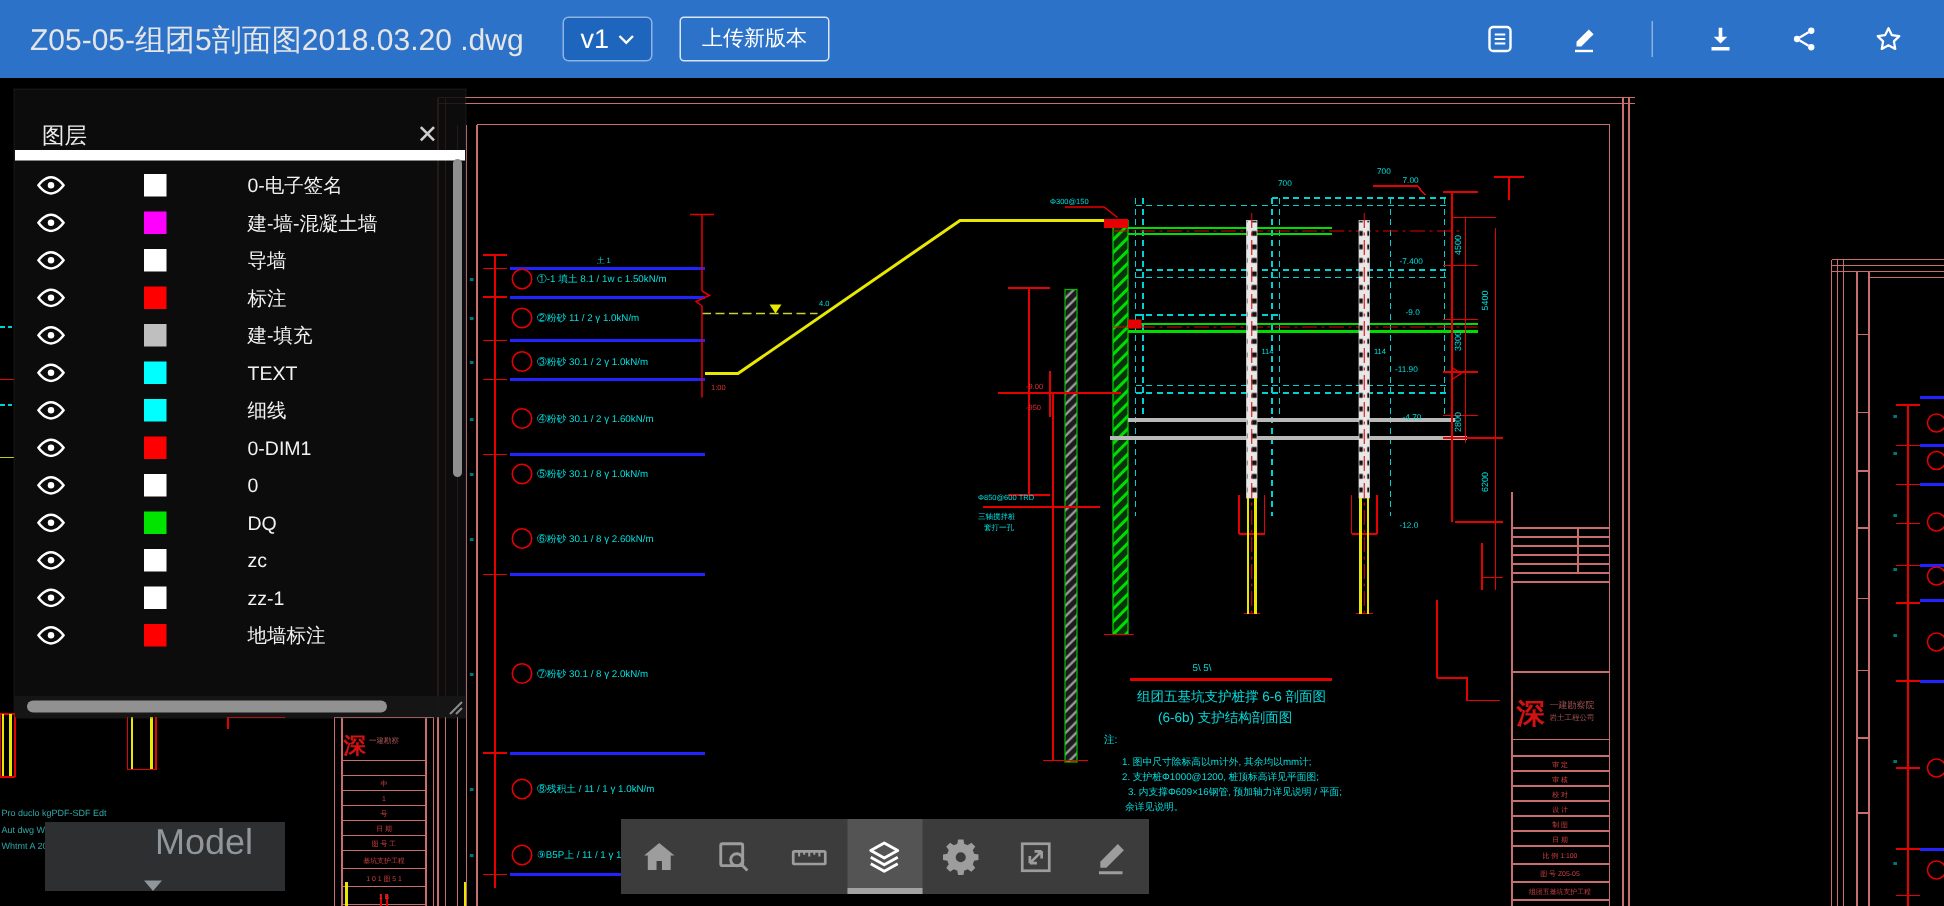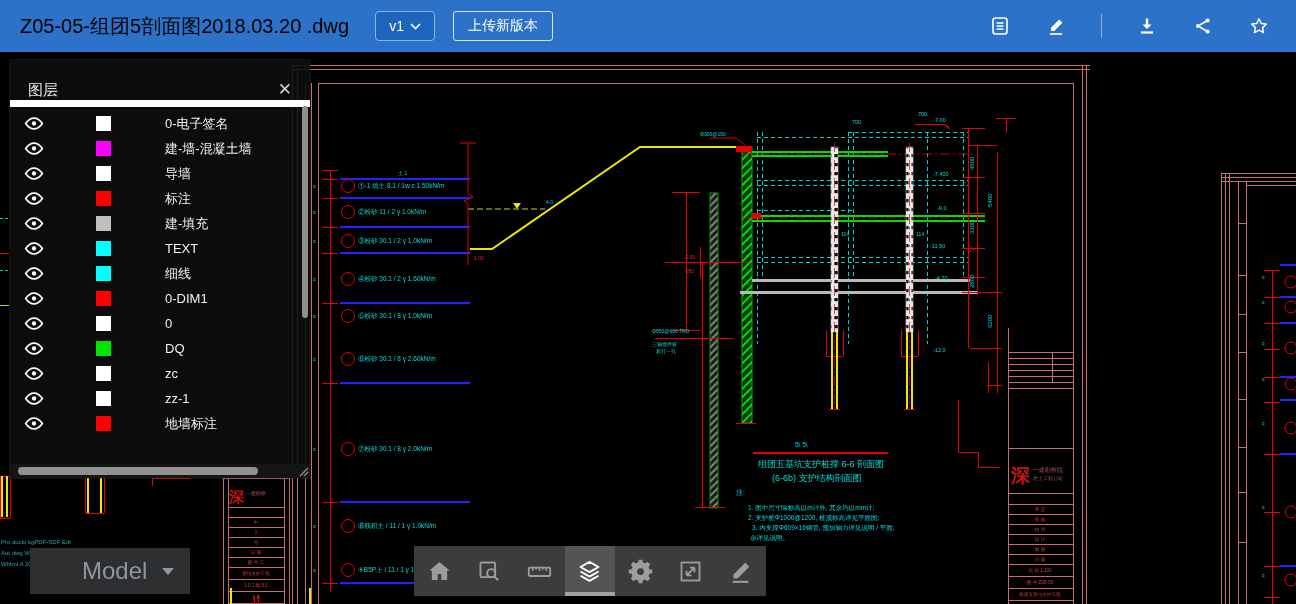--- a/index.html
+++ b/index.html
@@ -1,21 +1,21 @@
 <!DOCTYPE html>
 <html><head>
 <meta charset="utf-8">
 <style>
   html,body{margin:0;padding:0;background:#000;}
   .app{position:relative;width:1296px;height:604px;overflow:hidden;font-family:"Liberation Sans",sans-serif;background:#000;}
   
   .topbar{position:relative;height:52px;background:#2b72c8;display:flex;align-items:center;padding:0 26px 0 20px;box-sizing:border-box;}
-  .file-title{color:#000000;font-size:20px;font-weight:500;white-space:nowrap;}
+  .file-title{color:#e5e5e5;font-size:20px;font-weight:500;white-space:nowrap;}
   .ver-btn{margin-left:26px;height:30px;min-width:60px;display:flex;align-items:center;justify-content:center;gap:6px;
-    background:#1d65bd;border:1px solid #8fb3e3;border-radius:4px;color:#fff;font-size:14px;cursor:pointer;padding:0 10px;}
+    background:#1d65bd;border:1px solid #8fb3e3;border-radius:4px;color:#fff;font-size:18px;cursor:pointer;padding:0 10px;}
   .upload-btn{margin-left:18px;height:30px;padding:0 14px;background:transparent;border:1px solid #d9e6f8;border-radius:3px;color:#fff;font-size:14px;cursor:pointer;}
   .tb-spacer{flex:1;}
   .hicons{display:flex;align-items:center;gap:34px;}
   .hicon{width:22px;height:22px;background:none;border:none;padding:0;color:#fff;cursor:pointer;display:flex;align-items:center;justify-content:center;}
   .vdiv{width:1px;height:24px;background:rgba(255,255,255,.45);}
   
   .canvas{position:relative;width:1296px;height:552px;background:#000;}
   .cad{position:absolute;left:0;top:0;}
   text{font-family:"Liberation Sans",sans-serif;}
   .ct{fill:#00dede;font-size:6.5px;}
@@ -31,21 +31,21 @@
   .lp-list{padding-top:4px;}
   .lrow{display:flex;align-items:center;height:25px;padding-left:14px;cursor:pointer;gap:40px;}
   .eye{width:20px;height:14px;display:inline-flex;margin-right:12px;color:#fff;}
   .sw{width:15px;height:15px;display:inline-block;margin-right:14px;}
   .ln{font-size:13px;color:#f2f2f2;white-space:nowrap;}
   .lp-vscroll{position:absolute;right:2px;top:46px;width:6px;height:212px;background:#8f8f8f;border-radius:3px;}
   .lp-htrack{position:absolute;left:0;bottom:0;width:100%;height:14px;background:rgba(22,22,22,.9);}
   .lp-hthumb{position:absolute;left:8px;bottom:3px;width:240px;height:8px;background:#919191;border-radius:4px;}
   .lp-resize{position:absolute;right:1px;bottom:1px;width:11px;height:11px;cursor:nwse-resize;}
   
-  .model-dd{position:absolute;left:30px;top:496px;width:160px;height:46px;background:#2d2f31;display:flex;align-items:center;cursor:pointer;}
+  .model-dd{position:absolute;left:30px;top:496px;width:160px;height:46px;background:#2d2f31;display:flex;align-items:center;cursor:pointer;flex-direction:column;}
   .model-dd span{color:#8f969c;font-size:24px;margin-left:52px;flex:1;}
   .caret{width:0;height:0;border-left:6px solid transparent;border-right:6px solid transparent;border-top:7px solid #8f969c;margin-right:16px;}
   
   .btoolbar{position:absolute;left:414px;top:494px;width:352px;height:50px;background:#3c3c3c;display:flex;}
   .tool{position:relative;flex:1;display:flex;align-items:center;justify-content:center;background:none;border:none;color:#9d9d9d;cursor:pointer;padding:0;}
   .tool.active{background:#545454;color:#fff;}
   .tool.active::after{content:"";position:absolute;left:0;right:0;bottom:0;height:4px;background:#a2a2a2;}
   .tool svg{width:27px;height:27px;}
 </style>
 </head>

